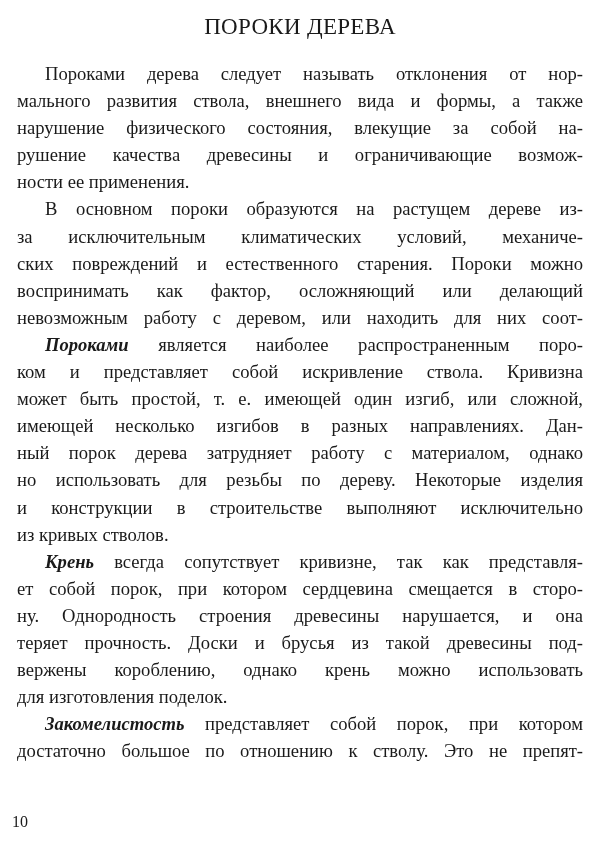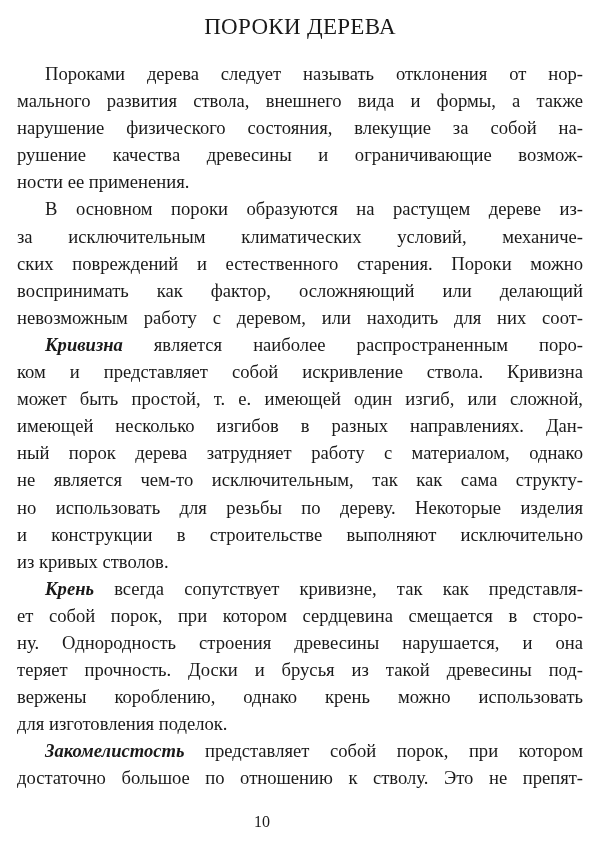--- a/index.html
+++ b/index.html
@@ -5,21 +5,21 @@
   html, body { margin:0; padding:0; background:#fff; }
   body { width:600px; height:849px; position:relative; overflow:hidden; color:#1a1a1a;
          font-family:"Liberation Serif","DejaVu Serif",serif; }
   .title { position:absolute; top:14px; left:0; width:600px; text-align:center;
            font-weight:normal; font-size:23px; letter-spacing:0.3px; }
   .body { position:absolute; top:60px; left:17px; width:566px; font-size:18.6px; line-height:27.1px; }
   .line { display:block; height:27.1px; white-space:nowrap; text-align:justify; text-align-last:justify; overflow:hidden; }
   .line.last { text-align-last:left; }
   .line.indent { padding-left:28px; }
   .term { font-weight:bold; font-style:italic; }
-  .pageno { position:absolute; top:813px; left:0; width:524px; text-align:center; font-size:16px; }
+  .pageno { position:absolute; top:813px; left:12px; width:524px; font-size:16px; }
 </style>
 </head>
 <body>
 
 <div class="title">ПОРОКИ ДЕРЕВА</div>
 
 <div class="body">
 
   <div>
     <span class="line indent">Пороками дерева следует называть отклонения от нор-</span>
@@ -31,26 +31,25 @@
 
   <div>
     <span class="line indent">В основном пороки образуются на растущем дереве из-</span>
     <span class="line">за исключительным климатических условий, механиче-</span>
     <span class="line">ских повреждений и естественного старения. Пороки можно</span>
     <span class="line">воспринимать как фактор, осложняющий или делающий</span>
     <span class="line">невозможным работу с деревом, или находить для них соот-</span>
   </div>
 
   <div>
-    <span class="line indent"><span class="term">Кривизна</span><span> является наиболее распространенным поро-</span></span>
+    <span class="line indent"><span class="term">Пороками</span><span> является наиболее распространенным поро-</span></span>
     <span class="line">ком и представляет собой искривление ствола. Кривизна</span>
     <span class="line">может быть простой, т. е. имеющей один изгиб, или сложной,</span>
     <span class="line">имеющей несколько изгибов в разных направлениях. Дан-</span>
     <span class="line">ный порок дерева затрудняет работу с материалом, однако</span>
-    <span class="line">не является чем-то исключительным, так как сама структу-</span>
     <span class="line">но использовать для резьбы по дереву. Некоторые изделия</span>
     <span class="line">и конструкции в строительстве выполняют исключительно</span>
     <span class="line last">из кривых стволов.</span>
   </div>
 
   <div>
     <span class="line indent"><span class="term">Крень</span><span> всегда сопутствует кривизне, так как представля-</span></span>
     <span class="line">ет собой порок, при котором сердцевина смещается в сторо-</span>
     <span class="line">ну. Однородность строения древесины нарушается, и она</span>
     <span class="line">теряет прочность. Доски и брусья из такой древесины под-</span>

